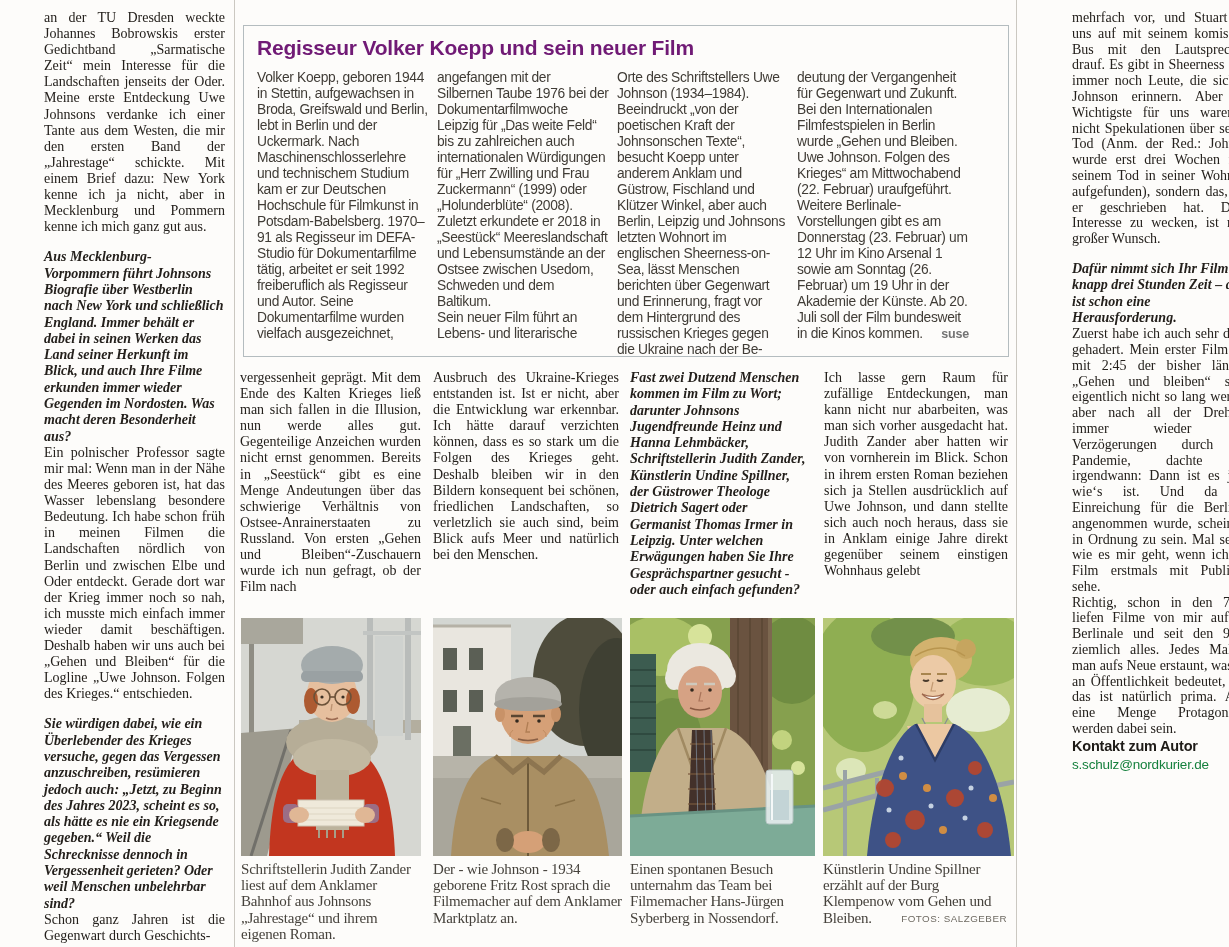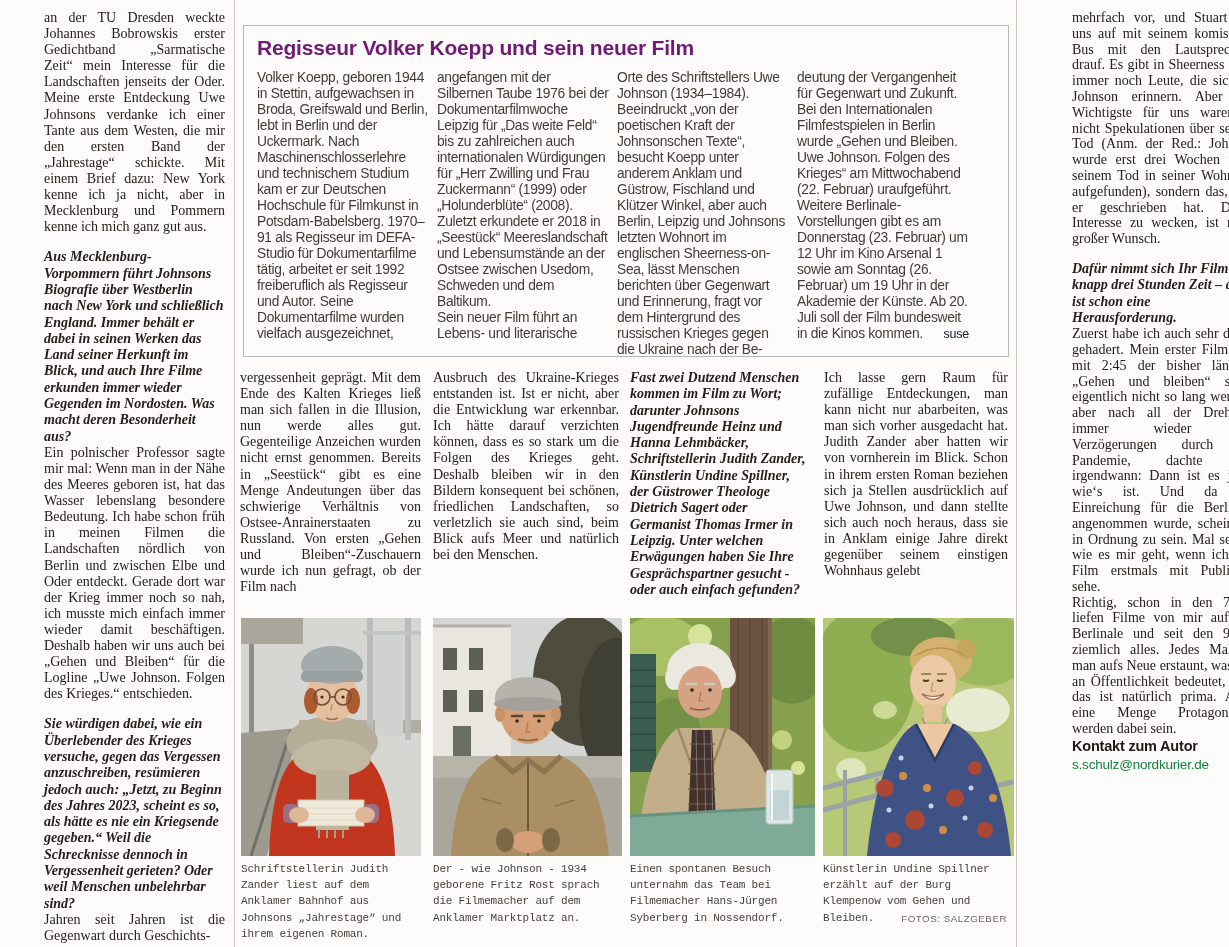--- a/index.html
+++ b/index.html
@@ -15,25 +15,25 @@
   .info-box{position:absolute;left:243px;top:25px;width:766px;height:332px;box-sizing:border-box;
             border:1px solid #b4bcbf;background:#fdfcfa;}
   .info-box h1{margin:9px 14px 9px 13px;font-family:"Liberation Sans",sans-serif;font-weight:bold;
                font-size:21px;line-height:26px;letter-spacing:-0.2px;color:#701a75;}
   .box-cols{display:flex;align-items:flex-start;gap:8px;padding:0 13px;}
   .box-col{flex:none;width:172px;font-family:"Liberation Sans",sans-serif;font-size:13.8px;
            line-height:16px;letter-spacing:-0.3px;color:#403c36;white-space:pre-line;}
   .box-col-wrap{position:relative;flex:none;width:172px;}
   .box-col-wrap .box-col{width:100%;}
   .signature{position:absolute;right:0;bottom:1px;font-family:"Liberation Sans",sans-serif;
-             font-weight:normal;font-size:12.5px;color:#0f172a;letter-spacing:-0.2px;}
+             font-weight:bold;font-size:12.5px;color:#737373;letter-spacing:-0.2px;}
   
   .photo{position:absolute;top:618px;height:238px;overflow:hidden;background:#cfcfc9;}
   .photo svg{display:block;width:100%;height:100%;}
-  .caption{position:absolute;top:861px;font-family:Liberation Mono, monospace;font-size:11px;
+  .caption{position:absolute;top:861px;font-family:Liberation Serif, serif;font-size:15px;
            line-height:16.2px;letter-spacing:-0.2px;color:#46423c;}
   .credit{position:absolute;top:913px;text-align:right;font-family:"Liberation Sans",sans-serif;
           font-size:9.8px;letter-spacing:0.5px;color:#6e6a62;}
   
   .contact-label{margin-top:14px;font-family:"Liberation Sans",sans-serif;font-weight:bold;
                  font-size:14.5px;line-height:19px;letter-spacing:-0.2px;color:#1e1b17;text-align:left;}
   .contact-email{font-family:"Liberation Sans",sans-serif;font-size:13.5px;line-height:17px;
                  letter-spacing:-0.2px;color:#15803d;text-align:left;}
 </style>
 </head>
@@ -42,21 +42,21 @@
 <div class="page">
 
   <div class="vrule" style="left:234px;"></div>
   <div class="vrule" style="left:1016px;"></div>
 
   <div class="col" style="left:44px;top:10px;width:181px;">
     <p class="answer">an der TU Dresden weckte Johannes Bobrowskis erster Gedichtband „Sarmatische Zeit“ mein Interesse für die Landschaften jenseits der Oder. Meine erste Entdeckung Uwe Johnsons verdanke ich einer Tante aus dem Westen, die mir den ersten Band der „Jahrestage“ schickte. Mit einem Brief dazu: New York kenne ich ja nicht, aber in Mecklenburg und Pommern kenne ich mich ganz gut aus.</p>
     <p class="question">Aus Mecklenburg-Vorpommern führt Johnsons Biografie über Westberlin nach New York und schließlich England. Immer behält er dabei in seinen Werken das Land seiner Herkunft im Blick, und auch Ihre Filme erkunden immer wieder Gegenden im Nordosten. Was macht deren Besonderheit aus?</p>
     <p class="answer">Ein polnischer Professor sagte mir mal: Wenn man in der Nähe des Meeres geboren ist, hat das Wasser lebenslang besondere Bedeutung. Ich habe schon früh in meinen Filmen die Landschaften nördlich von Berlin und zwischen Elbe und Oder entdeckt. Gerade dort war der Krieg immer noch so nah, ich musste mich einfach immer wieder damit beschäftigen. Deshalb haben wir uns auch bei „Gehen und Bleiben“ für die Logline „Uwe Johnson. Folgen des Krieges.“ entschieden.</p>
     <p class="question">Sie würdigen dabei, wie ein Überlebender des Krieges versuche, gegen das Vergessen anzuschreiben, resümieren jedoch auch: „Jetzt, zu Beginn des Jahres 2023, scheint es so, als hätte es nie ein Kriegsende gegeben.“ Weil die Schrecknisse dennoch in Vergessenheit gerieten? Oder weil Menschen unbelehrbar sind?</p>
-    <p class="answer">Jahren seit Jahren ist die Gegenwart durch Geschichts-</p>
+    <p class="answer">Schon ganz Jahren ist die Gegenwart durch Geschichts-</p>
   </div>
 
   <div class="info-box">
     <h1>Regisseur Volker Koepp und sein neuer Film</h1>
     <div class="box-cols">
       <div class="box-col">Volker Koepp, geboren 1944 in Stettin, aufgewachsen in Broda, Greifswald und Berlin, lebt in Berlin und der Uckermark. Nach Maschinenschlosserlehre und technischem Studium kam er zur Deutschen Hochschule für Filmkunst in Potsdam-Babelsberg. 1970–91 als Regisseur im DEFA-Studio für Dokumentarfilme tätig, arbeitet er seit 1992 freiberuflich als Regisseur und Autor. Seine Dokumentarfilme wurden vielfach ausgezeichnet,</div>
       <div class="box-col">angefangen mit der Silbernen Taube 1976 bei der Dokumentarfilmwoche Leipzig für „Das weite Feld“ bis zu zahlreichen auch internationalen Würdigungen für „Herr Zwilling und Frau Zuckermann“ (1999) oder „Holunderblüte“ (2008). Zuletzt erkundete er 2018 in „Seestück“ Meereslandschaft und Lebensumstände an der Ostsee zwischen Usedom, Schweden und dem Baltikum.
 Sein neuer Film führt an Lebens- und literarische</div>
       <div class="box-col">Orte des Schriftstellers Uwe Johnson (1934–1984). Beeindruckt „von der poetischen Kraft der Johnsonschen Texte“, besucht Koepp unter anderem Anklam und Güstrow, Fischland und Klützer Winkel, aber auch Berlin, Leipzig und Johnsons letzten Wohnort im englischen Sheerness-on-Sea, lässt Menschen berichten über Gegenwart und Erinnerung, fragt vor dem Hintergrund des russischen Krieges gegen die Ukraine nach der Be-</div>
       <div class="box-col-wrap">

